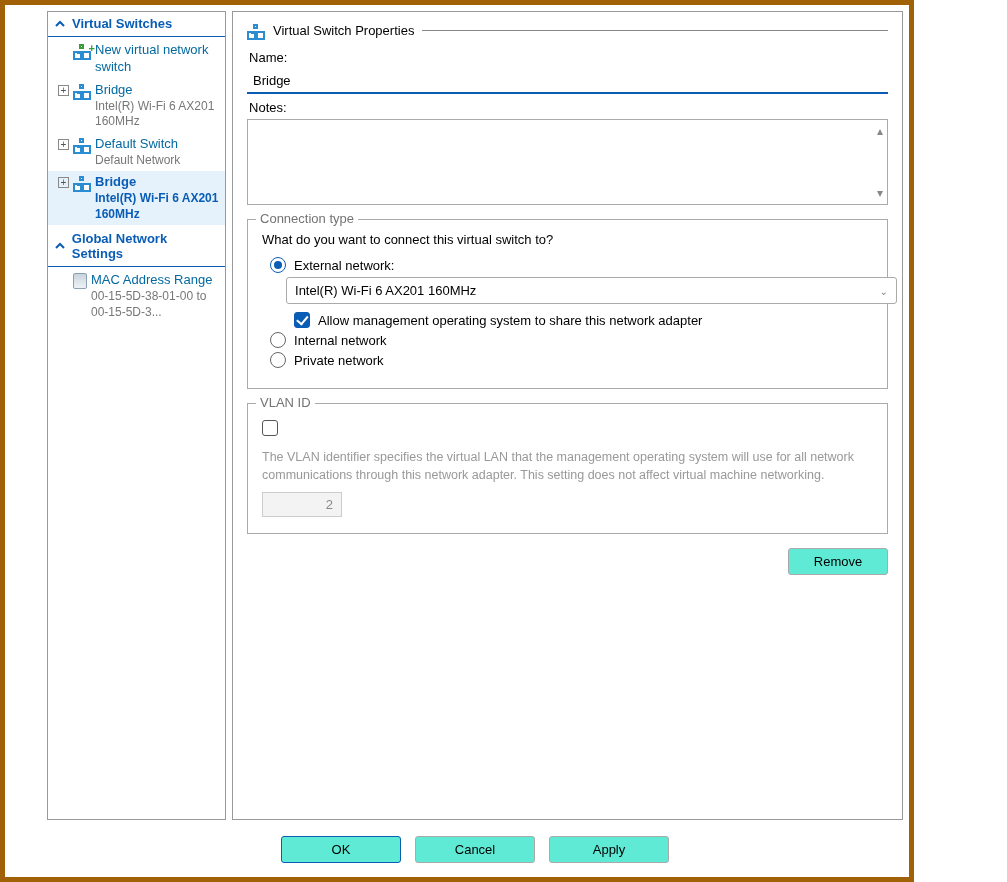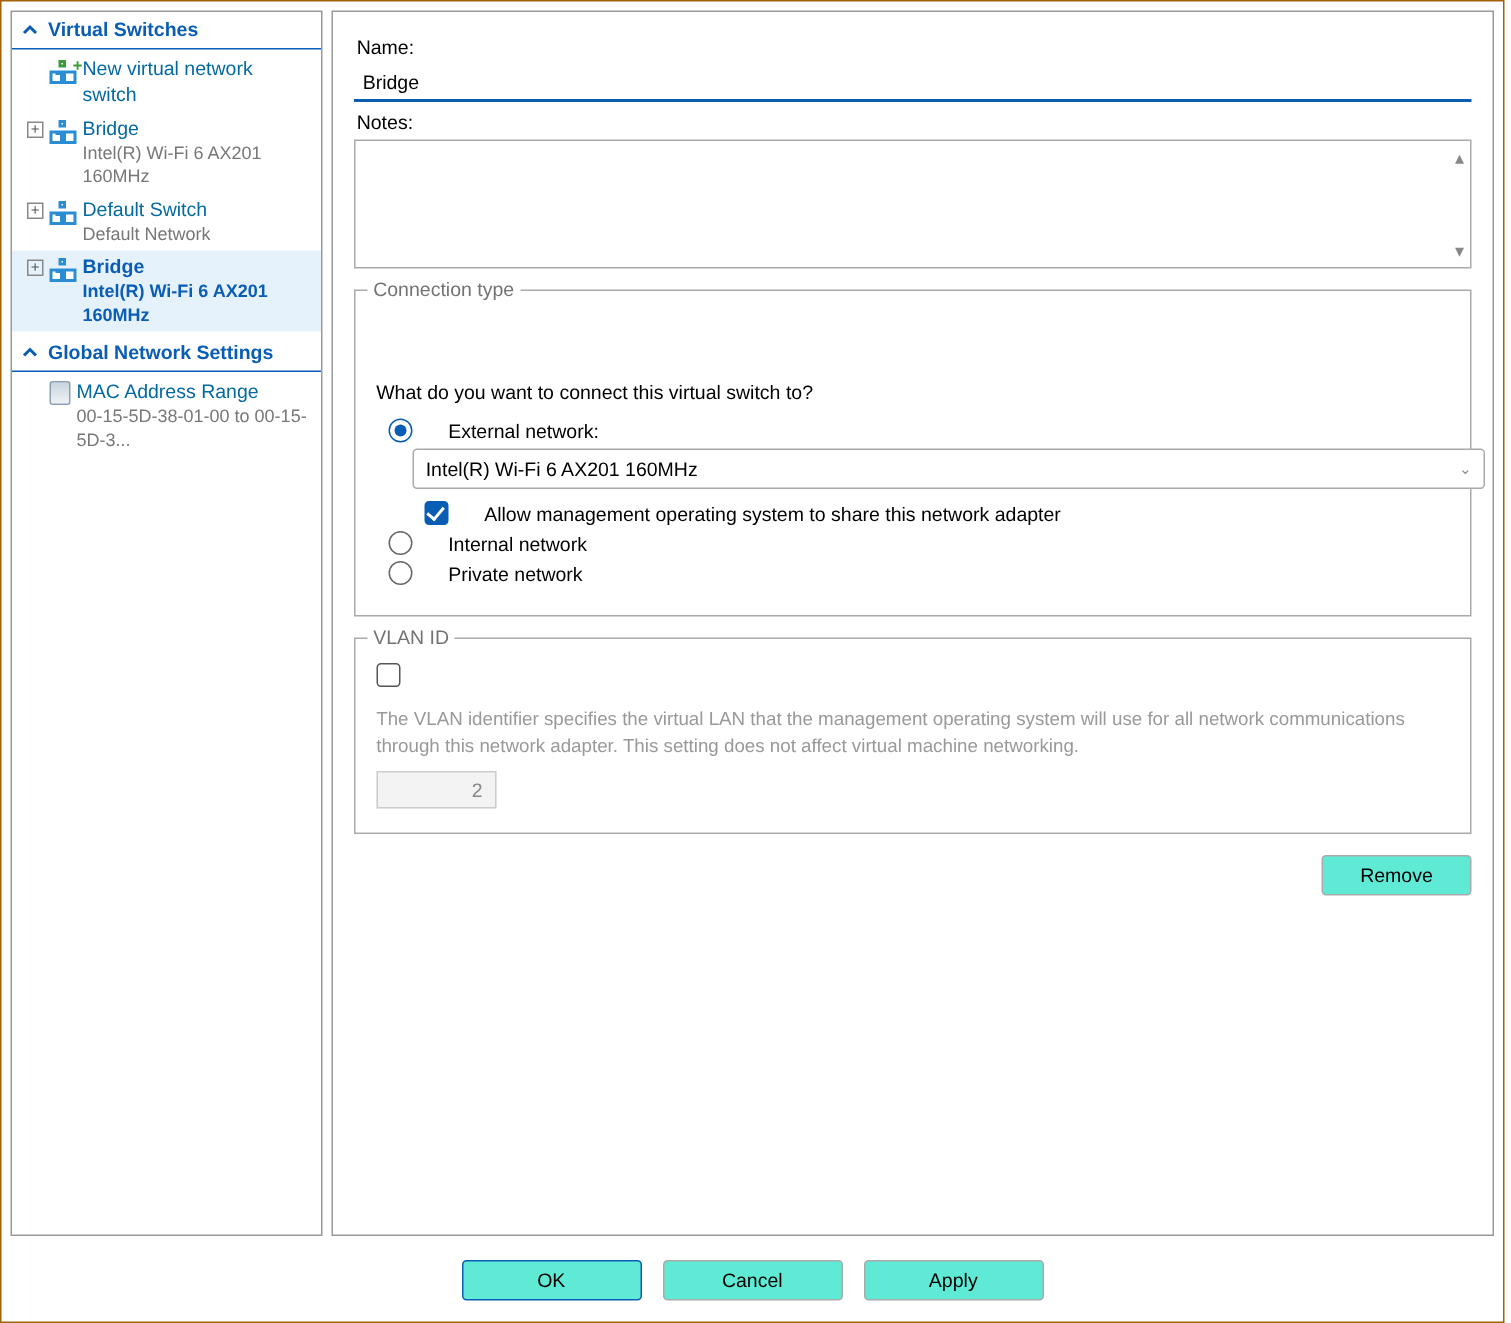--- a/index.html
+++ b/index.html
@@ -8,24 +8,25 @@
   font-size: 13px;
   background: #fff;
   color: #000;
   width: 1007px;
   height: 882px;
   overflow: hidden;
 }
 .window {
   display: flex;
   flex-direction: column;
-  width: 1003px;
+  width: 914px;
   height: 882px;
-  border: 1px solid #a16207;
+  border: 5px solid #a16207;
   background: #fff;
+  padding-left: 36px;
 }
 .main-area {
   display: flex;
   flex: 1 1 auto;
   overflow: hidden;
 }
 
 .left-panel {
   width: 330px;
   border: 1px solid #999;
@@ -112,23 +113,23 @@
 .notes-box .scroll-down { bottom: 4px; }
 .fieldset {
   border: 1px solid #aaa; border-radius: 0;
   padding: 12px 14px 16px 14px; margin-top: 14px;
   position: relative;
 }
 .fieldset .legend {
   position: absolute; top: -9px; left: 8px; background: #fff;
   padding: 0 4px; color: #737373;
 }
-.prompt { margin-bottom: 10px; margin-top: 48px; }
+.prompt { margin-bottom: 10px; }
 .radio-row, .check-row {
-  display: flex; align-items: center; gap: 24px; margin: 4px 0; padding-left: 8px; text-align: center;
+  display: flex; align-items: center; gap: 8px; margin: 4px 0; padding-left: 8px; text-align: center;
 }
 .radio {
   width: 16px; height: 16px; border: 1.5px solid #666; border-radius: 50%;
   display: inline-flex; align-items: center; justify-content: center;
   flex: 0 0 16px;
 }
 .radio.checked { border-color: #0a5db5; }
 .radio.checked::after { content: ""; width: 8px; height: 8px; border-radius: 50%; background: #0a5db5; }
 .check {
   width: 16px; height: 16px; border-radius: 3px; border: 1px solid #555;
@@ -241,20 +242,28 @@
           <span class="fw-icon"></span>
           <span class="row-body">
             <span class="row-text">MAC Address Range</span>
             <span class="row-sub">00-15-5D-38-01-00 to 00-15-5D-3...</span>
           </span>
         </div>
       </div>
     </div>
 
     <div class="right-panel">
+      <div class="group-title">
+        <span class="net-icon">
+            <span class="top"></span>
+            <span class="bar"></span>
+          </span>
+        <span>Virtual Switch Properties</span>
+        <span class="line"></span>
+      </div>
 
       <label class="label">Name:</label>
       <input class="name-input" value="Bridge" style="">
 
       <label class="label">Notes:</label>
       <div class="notes-box">
         <span class="scroll-up">▴</span>
         <span class="scroll-down">▾</span>
       </div>
 

